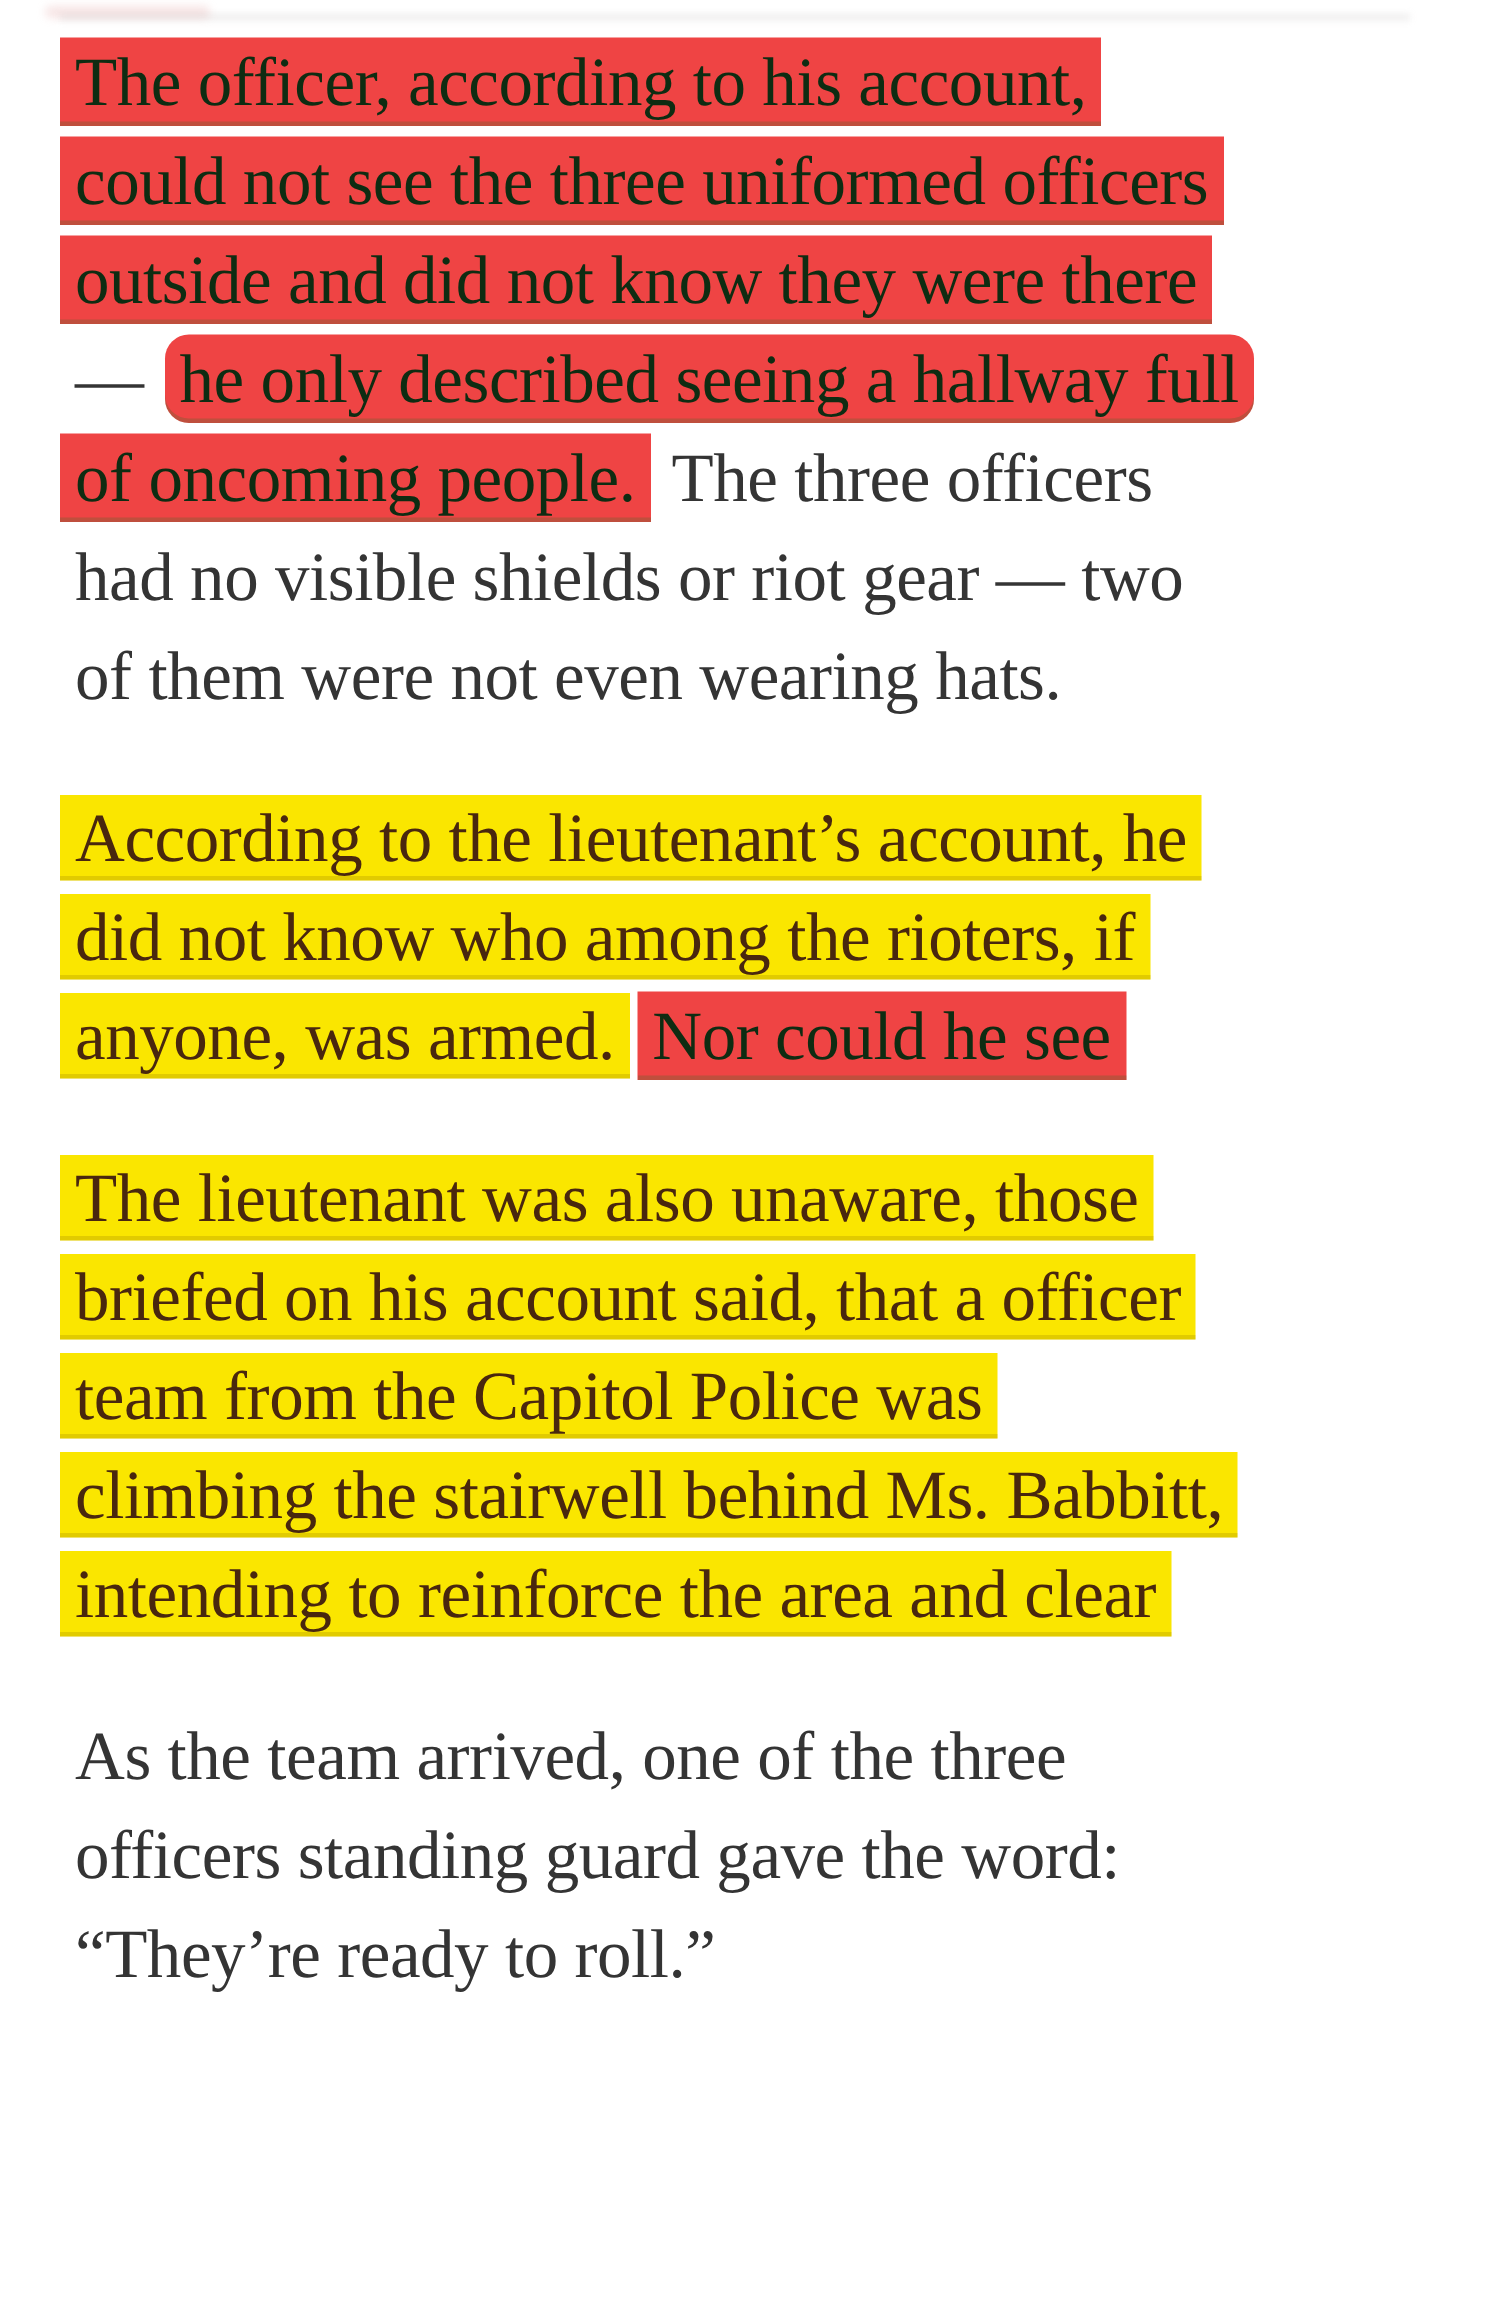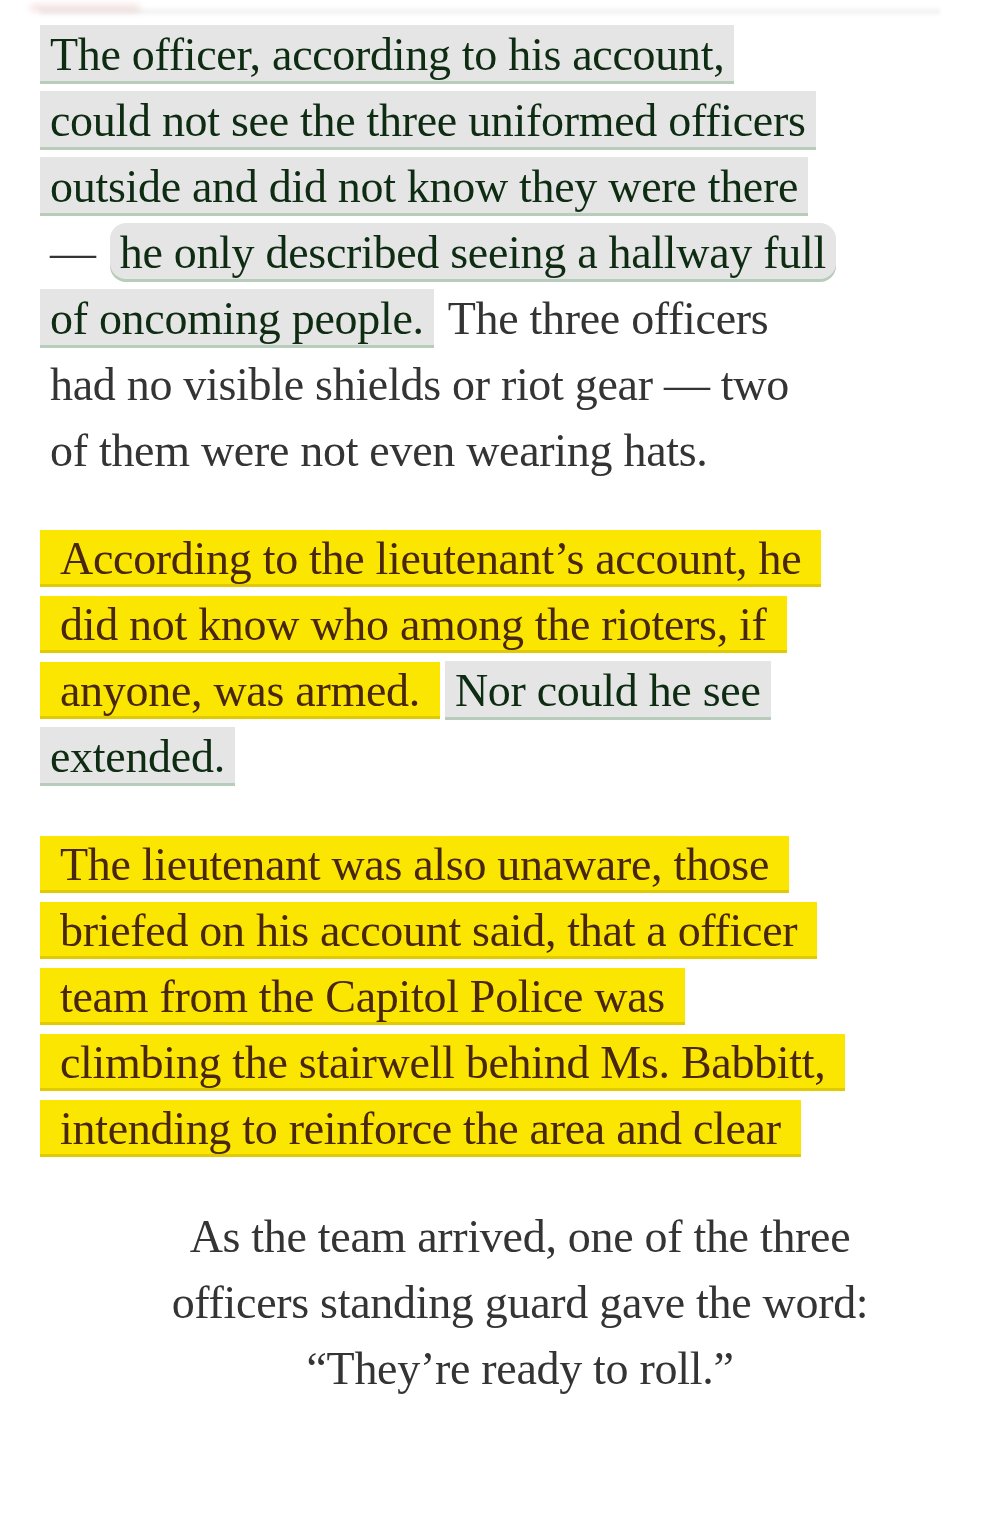--- a/index.html
+++ b/index.html
@@ -38,37 +38,37 @@
   }
   .content {
     position: absolute;
     top: 22px;
     left: 50px;
     width: 940px;
   }
   .para {
     margin: 0 0 42px 0;
   }
-  .para:last-child { margin-bottom: 0; text-align: center; }
+  .para:last-child { margin-bottom: 0; }
   .line {
     height: 66px;
     line-height: 66px;
     white-space: nowrap;
   }
   .seg { display: inline; }
   .hl-g {
-    background: #e5e5e5;
+    background: #ef4444;
     color: #0e2c12;
     padding: 4px 10px;
     box-shadow: inset 0 -3px 0 rgba(25, 120, 35, 0.22);
   }
   .hl-y {
     background: #FAE600;
     color: #49270e;
-    padding: 3px 20px;
+    padding: 3px 10px;
     box-shadow: inset 0 -3px 0 rgba(150, 122, 0, 0.25);
   }
   .line-start-hl { margin-left: -10px; }
   .gap-wide { margin-left: 14px; border-radius: 16px; }
   .gap-thin { margin-left: 5px; }
 </style>
 </head>
 <body>
 
 <div class="artifact-strip">
@@ -85,21 +85,20 @@
     <div class="line"><span class="seg">—</span><span class="seg hl-g gap-wide">he only described seeing a hallway full</span></div>
     <div class="line"><span class="seg hl-g line-start-hl">of oncoming people.</span><span class="seg gap-wide">The three officers</span></div>
     <div class="line"><span class="seg">had no visible shields or riot gear — two</span></div>
     <div class="line"><span class="seg">of them were not even wearing hats.</span></div>
   </div>
 
   <div class="para">
     <div class="line"><span class="seg hl-y line-start-hl">According to the lieutenant’s account, he</span></div>
     <div class="line"><span class="seg hl-y line-start-hl">did not know who among the rioters, if</span></div>
     <div class="line"><span class="seg hl-y line-start-hl">anyone, was armed.</span><span class="seg hl-g gap-thin">Nor could he see</span></div>
-    <div class="line"><span class="seg hl-g line-start-hl">extended.</span></div>
   </div>
 
   <div class="para">
     <div class="line"><span class="seg hl-y line-start-hl">The lieutenant was also unaware, those</span></div>
     <div class="line"><span class="seg hl-y line-start-hl">briefed on his account said, that a officer</span></div>
     <div class="line"><span class="seg hl-y line-start-hl">team from the Capitol Police was</span></div>
     <div class="line"><span class="seg hl-y line-start-hl">climbing the stairwell behind Ms. Babbitt,</span></div>
     <div class="line"><span class="seg hl-y line-start-hl">intending to reinforce the area and clear</span></div>
   </div>
 

